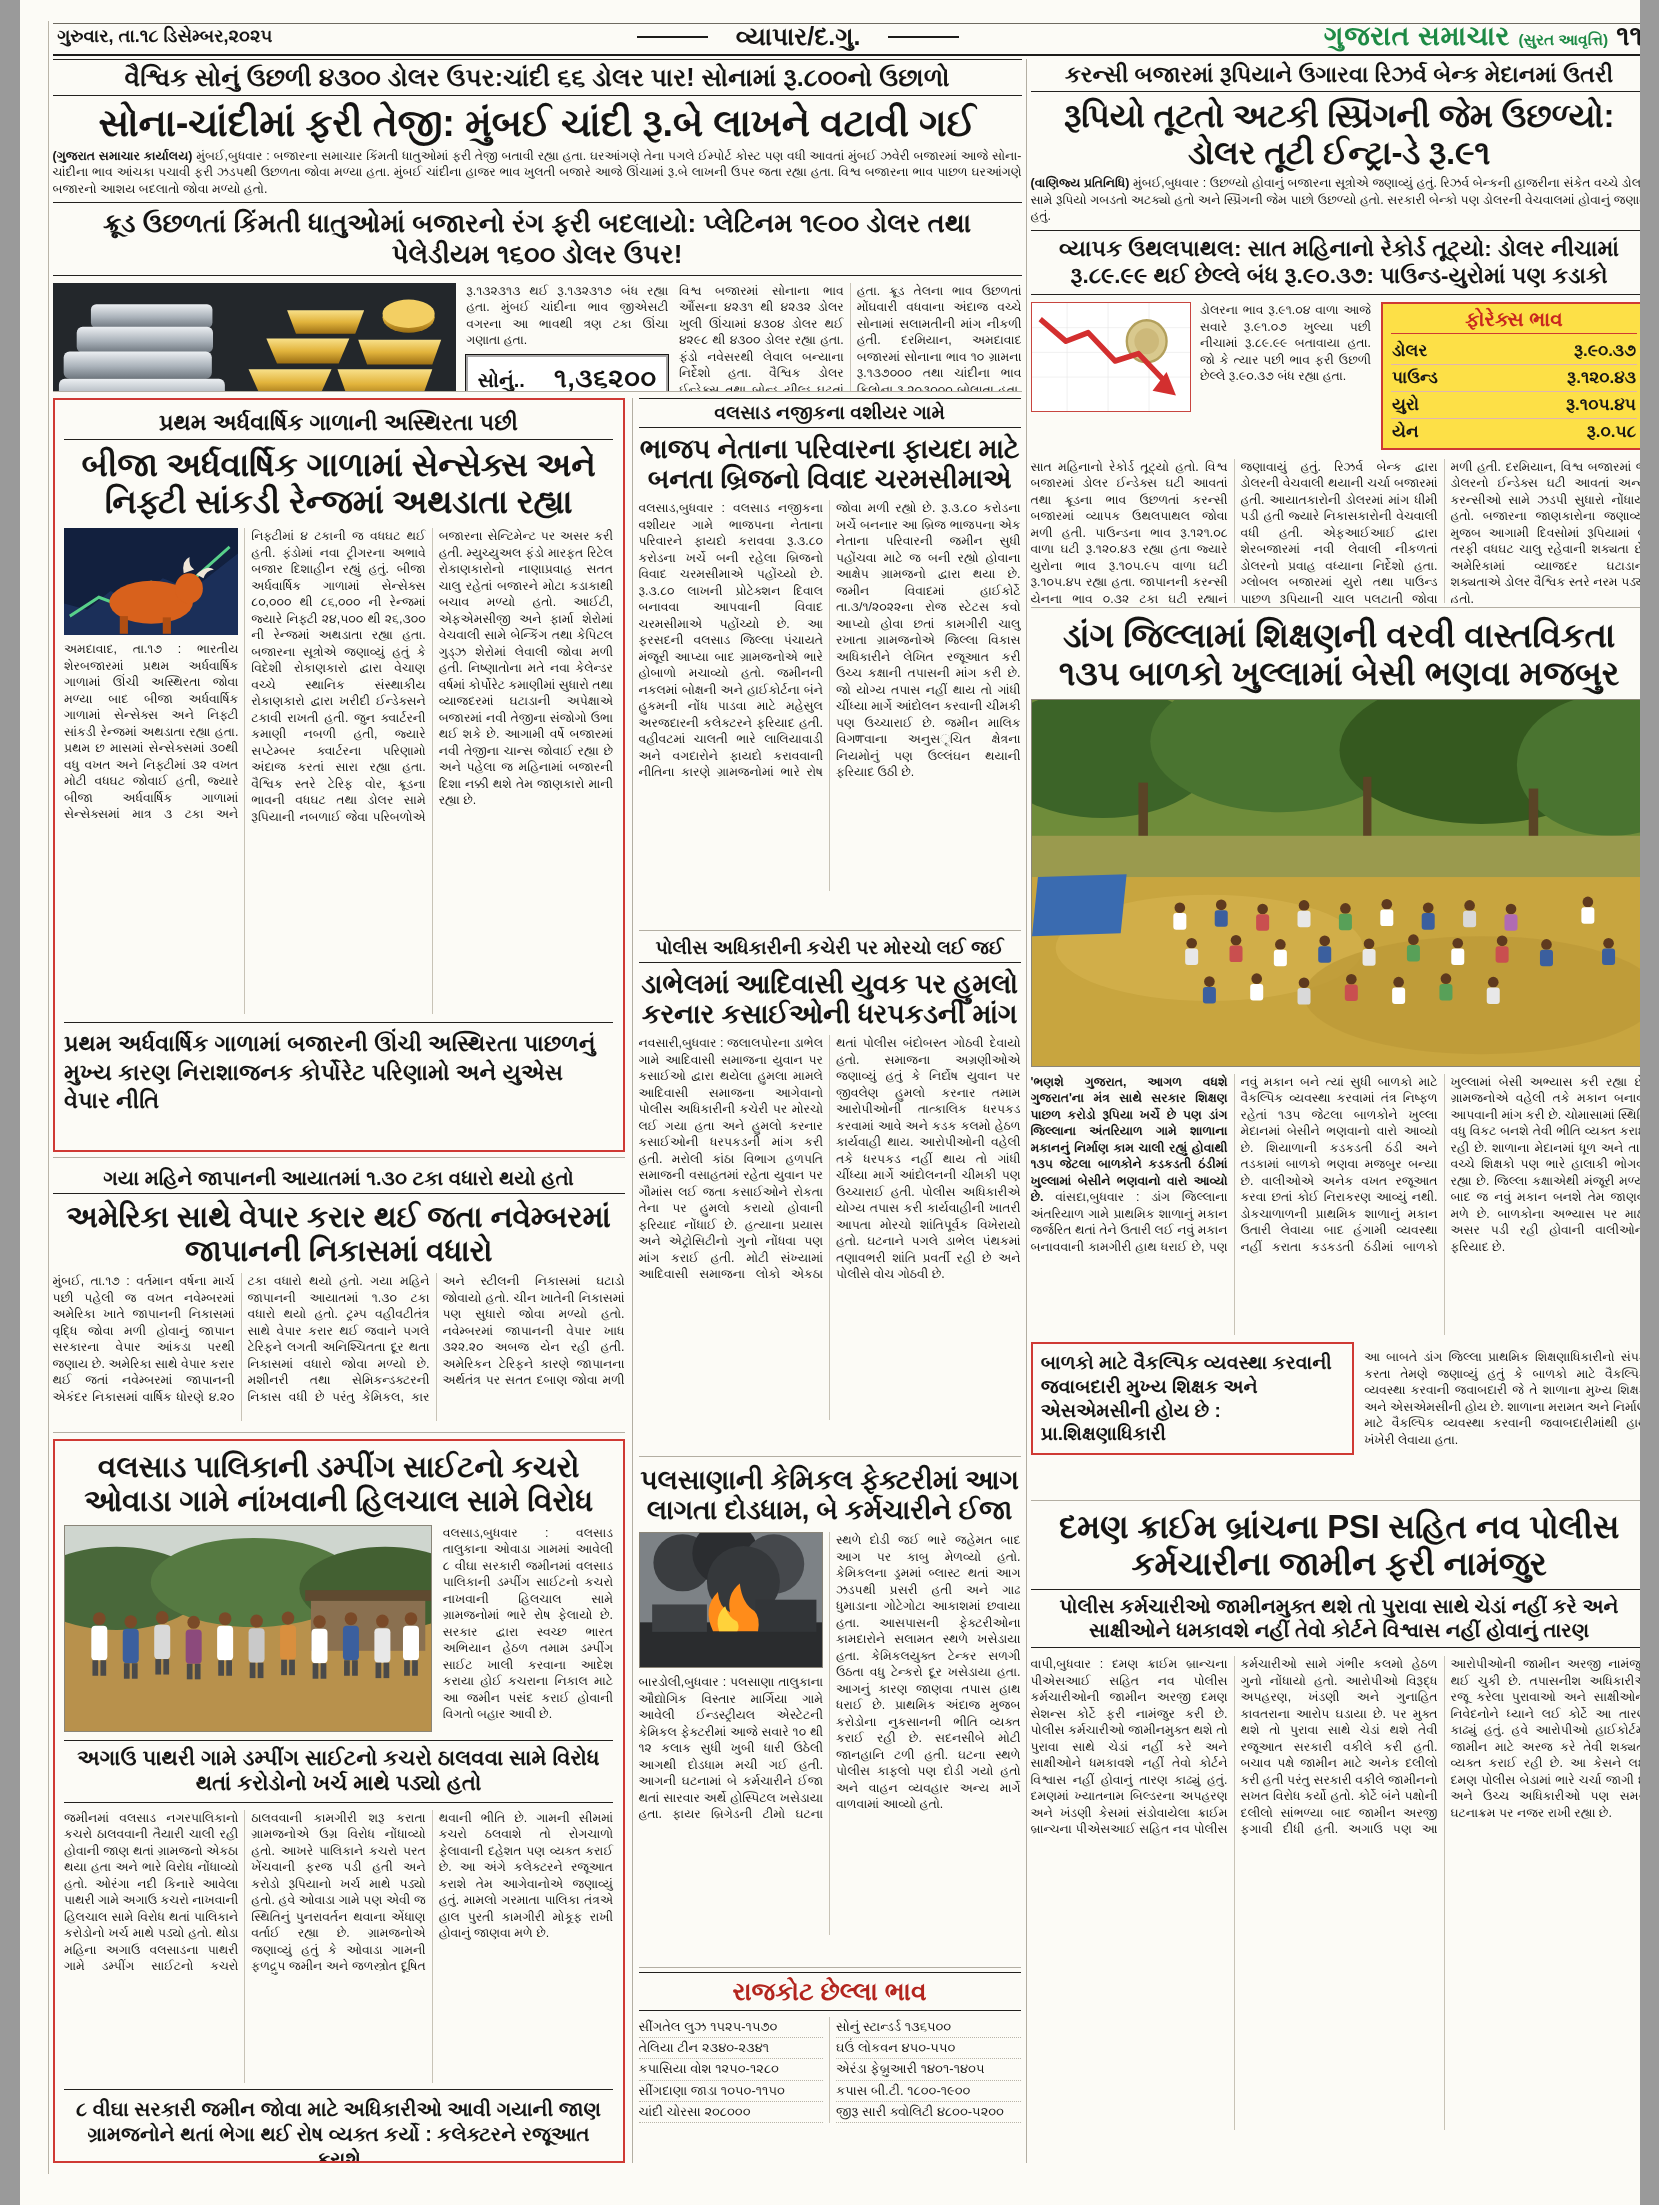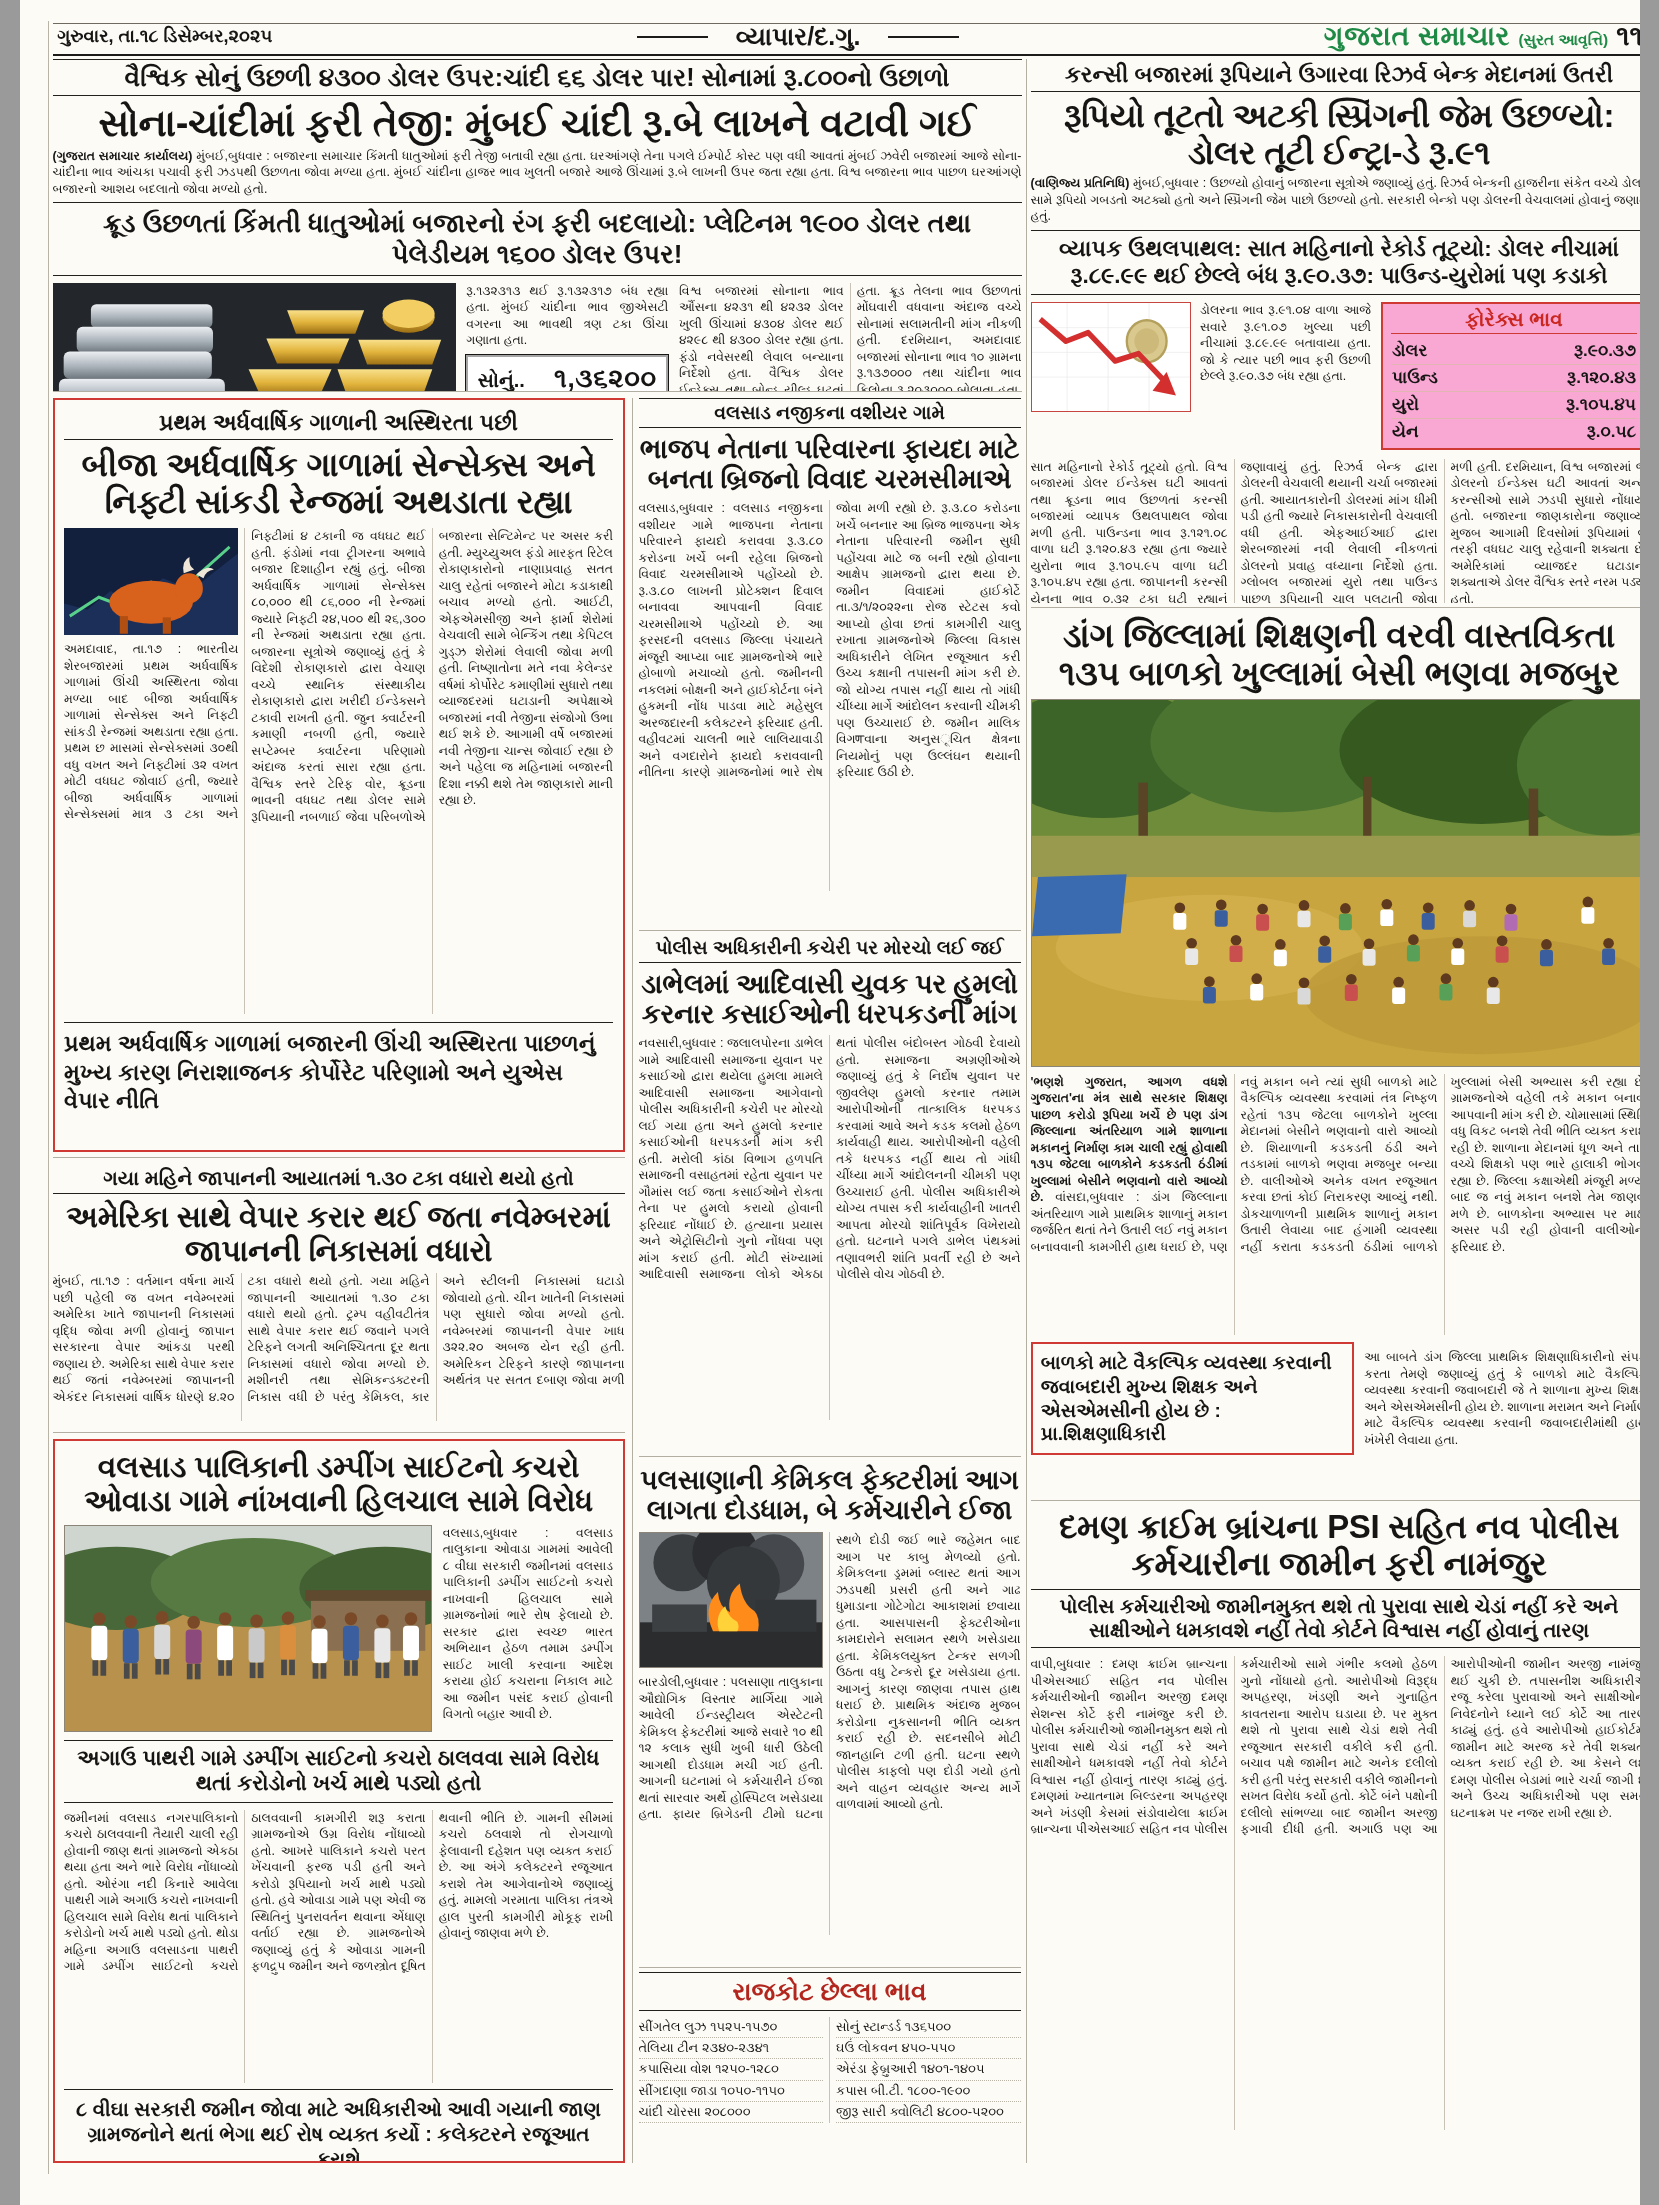--- a/index.html
+++ b/index.html
@@ -36,21 +36,21 @@
   figure{break-inside:avoid;}
   figure svg{display:block;width:100%;height:100%;}
 
   
   .pricebox{border:2.4px double #17161462;outline:1.8px solid #171614;padding:6px 9.5px;background:#fff;margin:6px 0;}
   .pricerow{display:flex;justify-content:space-between;align-items:baseline;}
   .pricerow .plabel{font-size:20px;font-weight:700;}
   .pricerow .pval{font-size:26px;font-weight:800;letter-spacing:0.6px;}
 
   
-  .forex{border:2.4px solid #cf3a34;background:#f9a8d4;padding:3.6px 8.3px;}
+  .forex{border:2.4px solid #cf3a34;background:#fde047;padding:3.6px 8.3px;}
   .forex .ftitle{color:#c9271f;font-weight:800;font-size:20px;text-align:center;border-bottom:1.8px solid #cf3a34;padding-bottom:2.4px;margin-bottom:3.6px;}
   .frow{display:flex;justify-content:space-between;font-size:17px;font-weight:bold;padding:3px 1.2px;border-bottom:0.6px solid #e0b5b2;}
   .frow:last-child{border-bottom:none;}
 
   
   .rajkot-title{font-weight:800;font-size:25px;text-align:center;border-top:1.8px solid #23211e;border-bottom:1.8px solid #23211e;padding:3.6px 0;margin-bottom:6px;color:#b3261e;}
   .rrow{font-size:13px;line-height:1.55;break-inside:avoid;display:flex;justify-content:space-between;border-bottom:0.6px dotted #b9b4a8;}
 </style>
 </head>
 <body>

